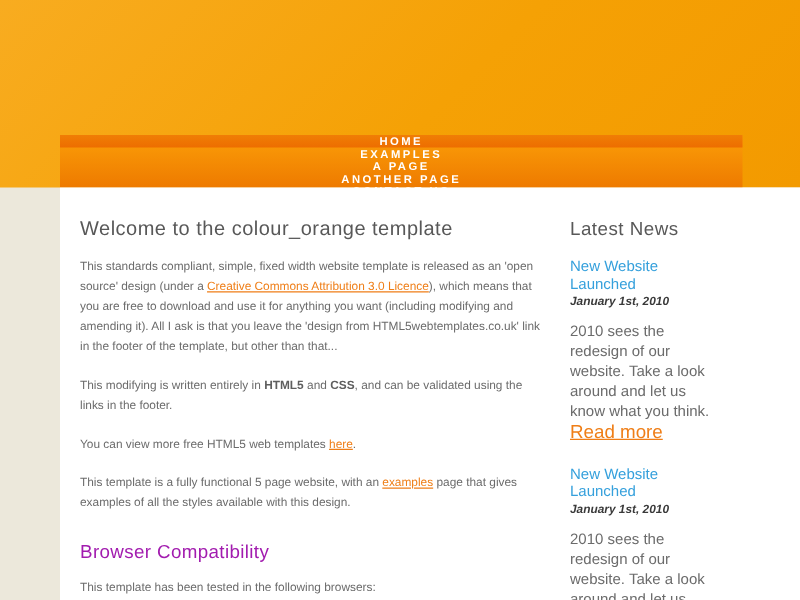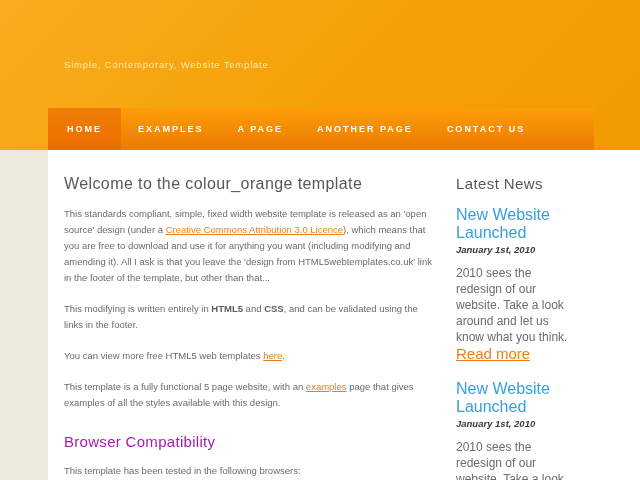--- a/index.html
+++ b/index.html
@@ -23,21 +23,21 @@
   .tagline {
     position: absolute; left: 64px; top: 59px;
     font-size: 9.5px; letter-spacing: 0.8px; color: #fce9b0;
   }
 
   
   .navbar {
     position: absolute; left: 48px; top: 108px;
     width: 546px; height: 42px;
     background: linear-gradient(to bottom, #fb9e08, #ee7a00);
-    display: flex; align-items: stretch;
+    display: flex; align-items: stretch; flex-direction: column;
   }
   .nav-item {
     display: flex; align-items: center; justify-content: center;
     font-size: 9px; font-weight: bold; letter-spacing: 2px;
     color: #ffffff; text-decoration: none; cursor: pointer;
     padding: 0 17px; white-space: nowrap;
   }
   .nav-item.active {
     background: linear-gradient(to bottom, #f07e05, #ed6d00);
     padding: 0 19px;
@@ -65,32 +65,31 @@
     font-size: 15px; font-weight: normal; color: #a21caf;
     letter-spacing: 0.3px; margin: 22px 0 13px 0;
   }
 
   
   h2.sidebar-title {
     font-size: 15px; font-weight: normal; color: #585858;
     letter-spacing: 0.4px; margin-bottom: 14px;
   }
   .news-item { margin-bottom: 17px; }
-  .news-title { font-size: 16px; color: #35a0dc; text-decoration: none; cursor: pointer; display: block; margin-bottom: 2px; }
+  .news-title { font-size: 12px; color: #35a0dc; text-decoration: none; cursor: pointer; display: block; margin-bottom: 2px; }
   .news-date { font-size: 9.5px; font-weight: bold; font-style: italic; color: #3a3a3a; margin-bottom: 10px; }
   .news-text { font-size: 12px; line-height: 16px; color: #6b6b6b; }
   .read-more { font-size: 15px; color: #ef7e17; text-decoration: underline; cursor: pointer; }
 </style>
 </head>
 <body>
 
 <div class="viewport">
 
   <div class="header">
-    <div class="tagline">Simple, Contemporary, Website Template.</div>
   </div>
 
   <nav class="navbar">
     <a class="nav-item active">HOME</a>
     <a class="nav-item">EXAMPLES</a>
     <a class="nav-item">A PAGE</a>
     <a class="nav-item">ANOTHER PAGE</a>
     <a class="nav-item">CONTACT US</a>
   </nav>
 

